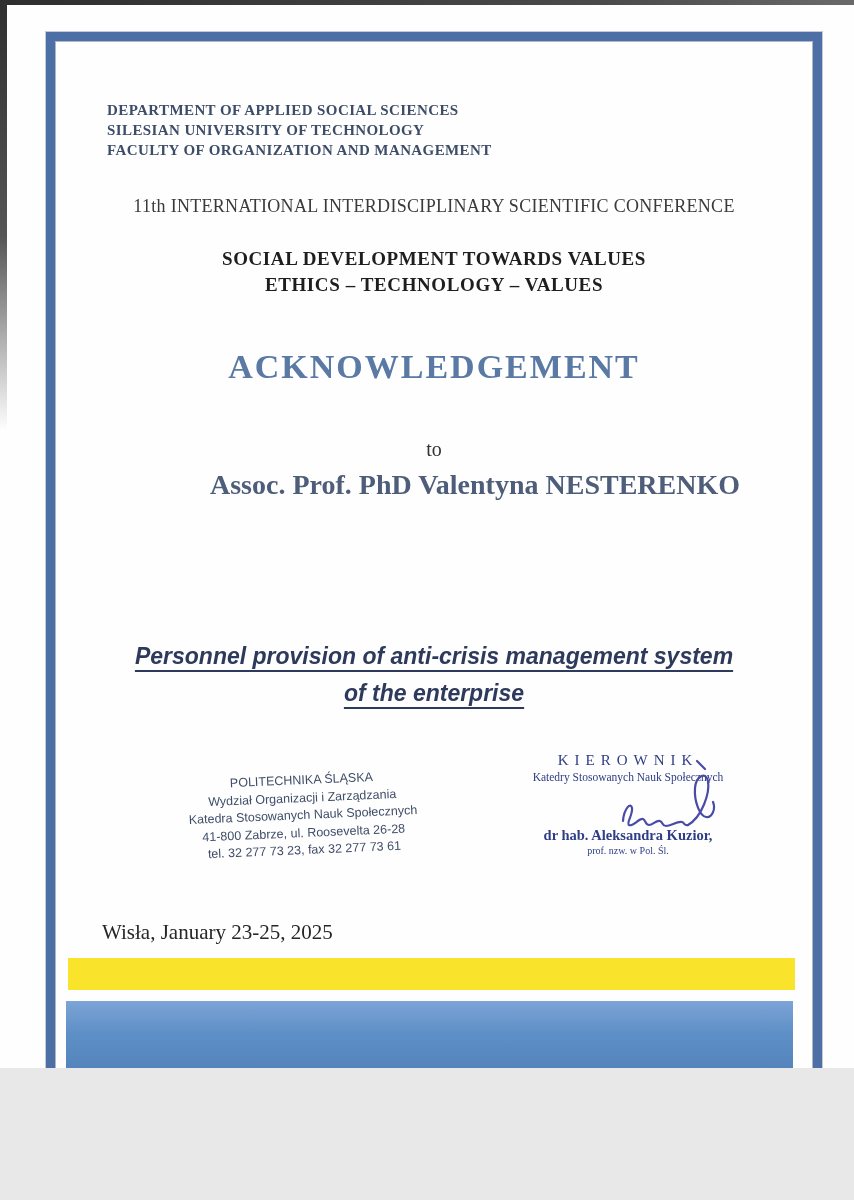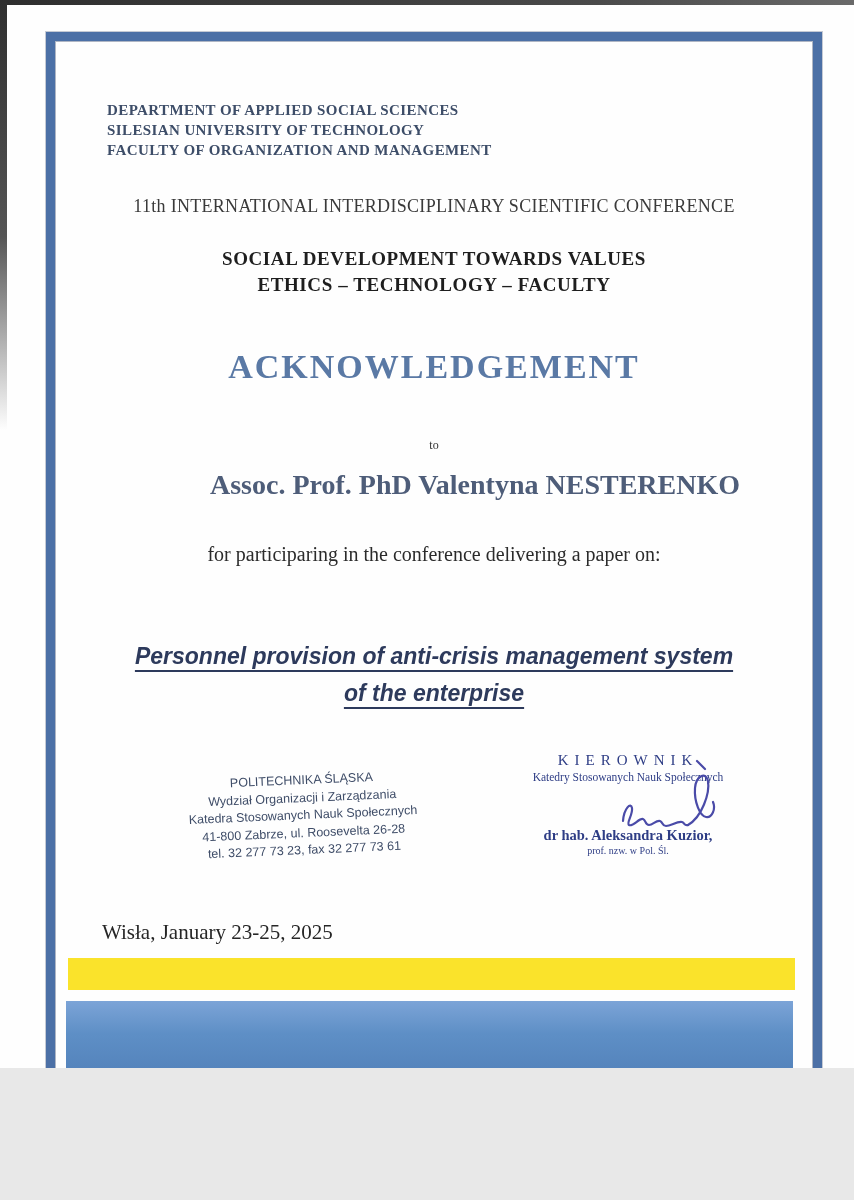--- a/index.html
+++ b/index.html
@@ -21,21 +21,21 @@
     box-shadow:inset 0 0 0 1px rgba(28,48,88,.35), 0 0 0 1px rgba(28,48,88,.25);}
   .centered{position:absolute;left:46px;width:776px;text-align:center;}
   
   .org-header{position:absolute;left:107px;top:100px;
     font-weight:bold;font-size:15px;line-height:20px;letter-spacing:.4px;
     color:#3d4d68;}
   .conf-line{top:196px;font-size:18px;letter-spacing:.3px;color:#3a3a3a;}
   .conf-title{top:246px;font-weight:bold;font-size:19px;line-height:26px;
     letter-spacing:.6px;color:#1e1e1e;}
   .ack{top:348px;font-weight:bold;font-size:34px;letter-spacing:2px;color:#5a79a5;}
-  .to{top:438px;font-size:12px;color:#333;}
+  .to{top:438px;font-size:20px;color:#333;}
   .recipient{top:469px;font-weight:bold;font-size:28px;color:#4e5d79;padding-left:41px;}
   .part{top:543px;font-size:20px;color:#2b2b2b;}
   .paper{top:638px;font-family:"Liberation Sans",sans-serif;
     font-weight:bold;font-style:italic;font-size:23px;line-height:37px;color:#2d3a5c;}
   .paper span{text-decoration:underline;text-decoration-thickness:2px;
     text-underline-offset:6px;text-decoration-color:#2d3a5c;}
   
   .stamp{position:absolute;left:172px;top:772px;width:262px;text-align:center;
     font-family:"Liberation Sans",sans-serif;font-size:12.5px;line-height:17.5px;
     color:#3f4d68;transform:rotate(-2.5deg);}
@@ -68,30 +68,29 @@
   <div class="org-header">
     <div>DEPARTMENT OF APPLIED SOCIAL SCIENCES</div>
     <div>SILESIAN UNIVERSITY OF TECHNOLOGY</div>
     <div>FACULTY OF ORGANIZATION AND MANAGEMENT</div>
   </div>
 
   <div class="conf-line centered">11th INTERNATIONAL INTERDISCIPLINARY SCIENTIFIC CONFERENCE</div>
 
   <div class="conf-title centered">
     <div>SOCIAL DEVELOPMENT TOWARDS VALUES</div>
-    <div>ETHICS – TECHNOLOGY – FACULTY</div>
+    <div>ETHICS – TECHNOLOGY – VALUES</div>
   </div>
 
   <div class="ack centered">ACKNOWLEDGEMENT</div>
 
   <div class="to centered">to</div>
 
   <div class="recipient centered">Assoc. Prof. PhD Valentyna NESTERENKO</div>
 
-  <div class="part centered">for participaring in the conference delivering a paper on:</div>
 
   <div class="paper centered">
     <div><span>Personnel provision of anti-crisis management system</span></div>
     <div><span>of the enterprise</span></div>
   </div>
 
   <div class="stamp">
     <div>POLITECHNIKA ŚLĄSKA</div>
     <div>Wydział Organizacji i Zarządzania</div>
     <div>Katedra Stosowanych Nauk Społecznych</div>

